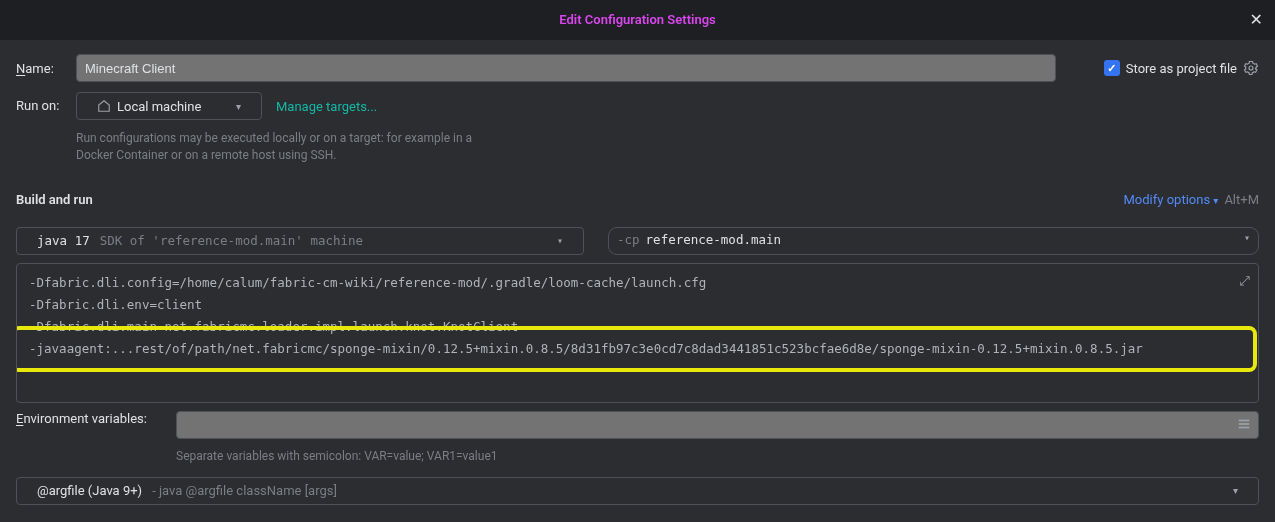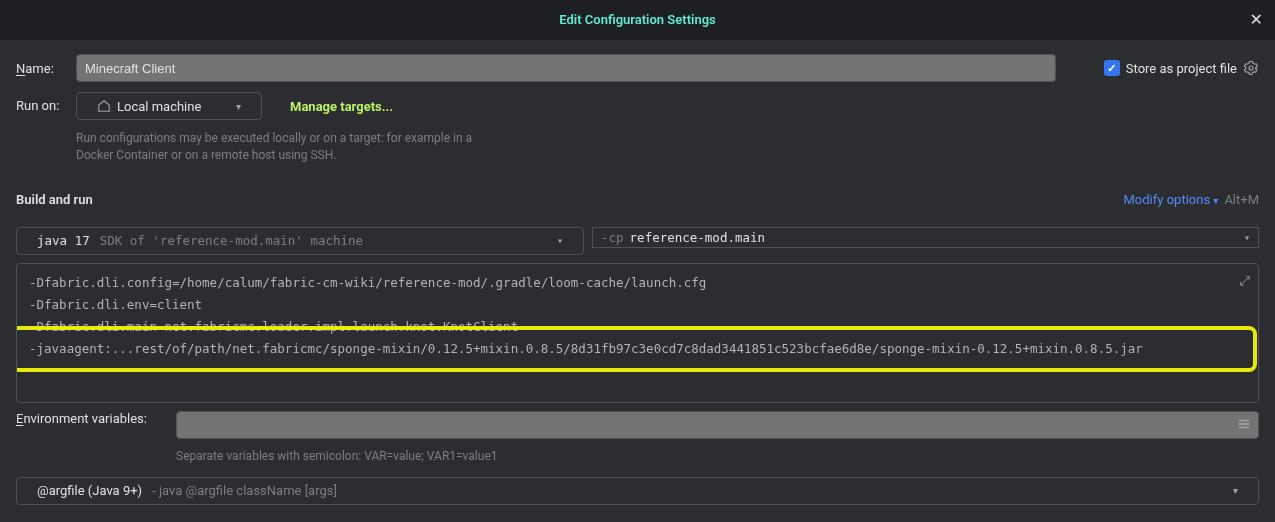--- a/index.html
+++ b/index.html
@@ -16,21 +16,21 @@
   background: #1e1f22;
   height: 40px;
   display: flex;
   align-items: center;
   justify-content: center;
   position: relative;
   border-bottom: 1px solid #1e1f22;
 }
 .header-title {
   font-weight: 600;
-  color: #5eead4;
+  color: #d946ef;
 }
 .close-btn {
   position: absolute;
   right: 12px;
   top: 10px;
   color: #dfe1e5;
   cursor: pointer;
   font-size: 16px;
 }
 .content { padding: 14px 16px; }
@@ -79,56 +79,55 @@
   border-radius: 4px;
   display: flex;
   align-items: center;
   padding: 4px 20px;
   height: 28px;
   cursor: pointer;
   gap: 6px;
 }
 .runon-dropdown { width: 186px; }
 .chev { margin-left: auto; color: #9da0a8; font-size: 10px; }
-.link { color: #bef264; cursor: pointer; margin-left: 28px; font-weight: bold; }
+.link { color: #14b8a6; cursor: pointer; margin-left: 14px; }
 .hint {
   color: #7b7e85;
   font-size: 12px;
   margin-left: 60px;
   margin-top: 8px;
   line-height: 1.4;
   max-width: 400px;
 }
 .section-row {
   display: flex;
   align-items: center;
   margin-top: 28px;
   margin-bottom: 20px;
 }
 .section-title { font-weight: 600; }
 .modify-group { margin-left: auto; display: flex; align-items: center; gap:6px; }
 .modify-link { color: #548af7; cursor: pointer; }
 .shortcut { color: #7b7e85; }
-.two-col { display: flex; gap: 8px; }
+.two-col { display: flex; gap: 24px; }
 .sdk-dropdown {
   flex: 0 0 568px;
   font-family: ui-monospace, "SF Mono", Menlo, Consolas, monospace;
   font-size: 12.5px;
 }
 .sdk-dropdown .mono-main { color: #dfe1e5; }
 .sdk-dropdown .mono-hint { color: #7b7e85; margin-left: 4px; }
 .cp-field {
   flex: 1;
   display: flex;
-  align-items: center;
-  background: #2b2d30;
-  border: 1px solid #4e5157;
-  border-radius: 0;
+  background: #2b2d30;
+  border: 1px solid #4e5157;
+  border-radius: 9px;
   padding: 4px 8px;
-  height: 21px;
+  height: 28px;
   font-family: ui-monospace, "SF Mono", Menlo, Consolas, monospace;
   font-size: 12.5px;
 }
 .cp-field .flag { color: #7b7e85; margin-right: 6px; }
 .vmbox {
   margin-top: 8px;
   background: #2b2d30;
   border: 1px solid #4e5157;
   border-radius: 4px;
   position: relative;

